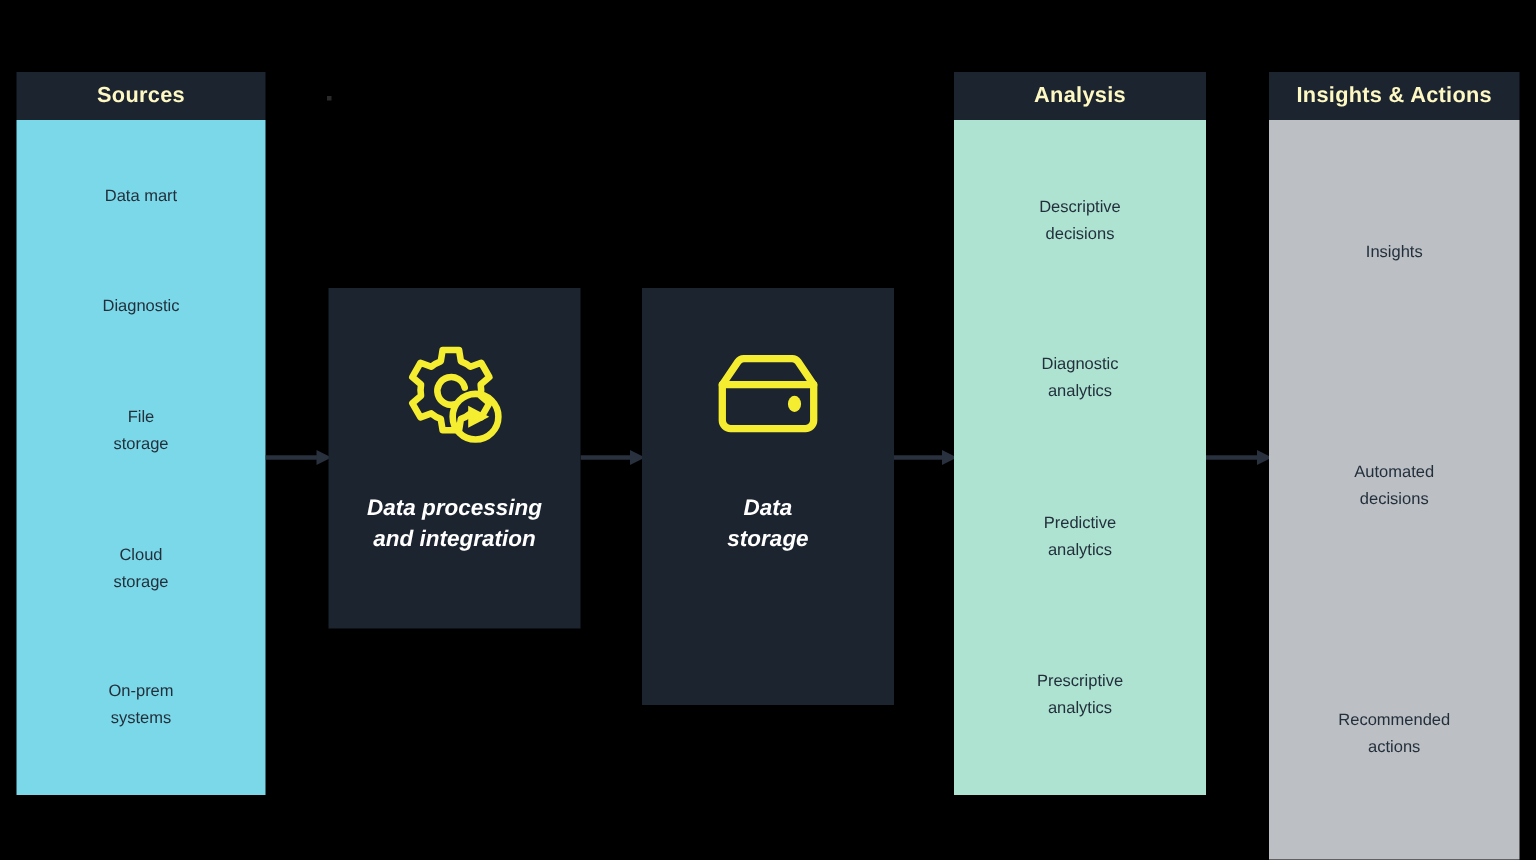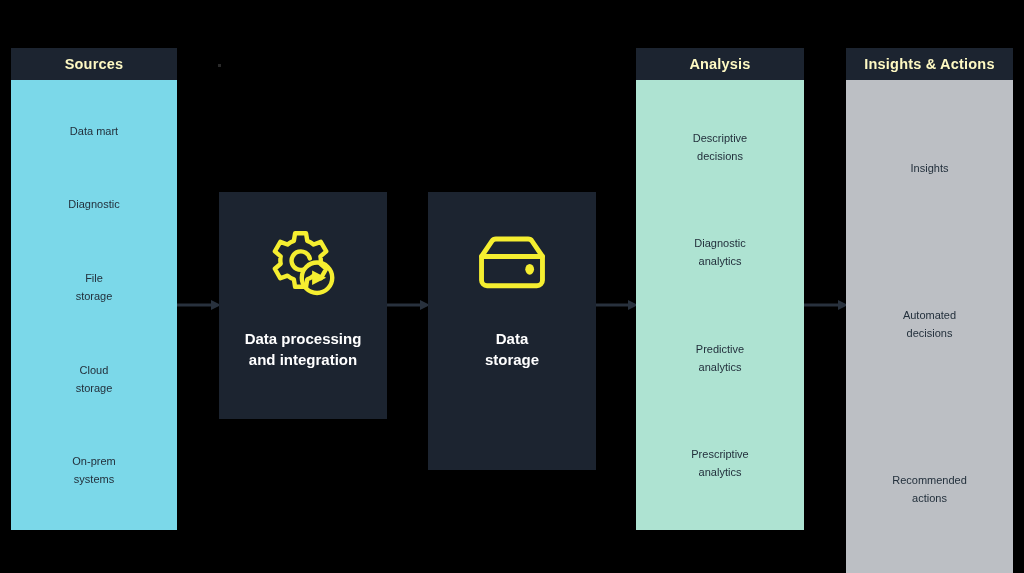--- a/index.html
+++ b/index.html
@@ -64,20 +64,21 @@
   #stage-analysis .stage-body { background: #aee3d2; }
   #stage-insights .stage-body { background: #bcbfc4; }
 
   
   .card {
     position: absolute;
     background: #1c2430;
     display: flex;
     flex-direction: column;
     align-items: center;
+    font-style: italic;
   }
   #card-processing { left: 219px; top: 192px; width: 168px; height: 227px; }
   #card-storage    { left: 428px; top: 192px; width: 168px; height: 278px; }
 
   .card-icon {
     margin-top: 34px;
     height: 78px;
     display: flex;
     align-items: center;
     justify-content: center;

